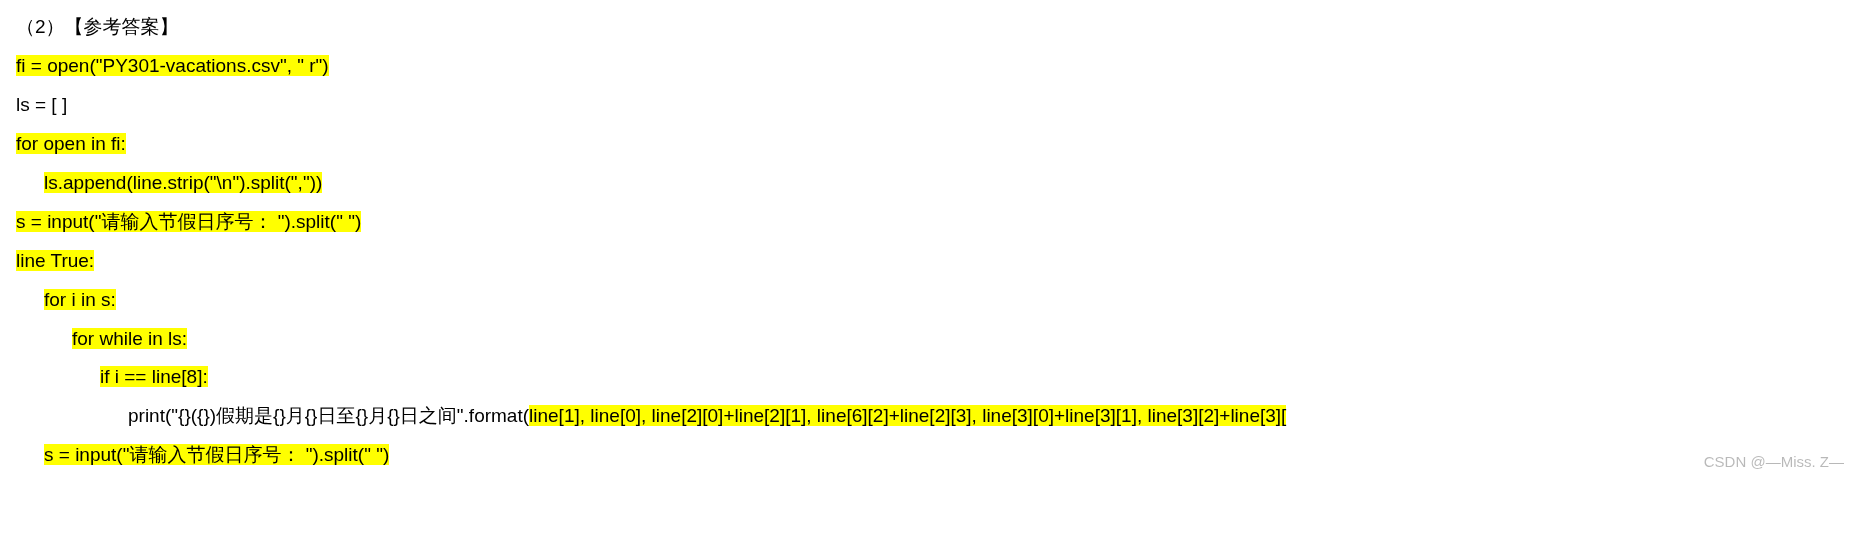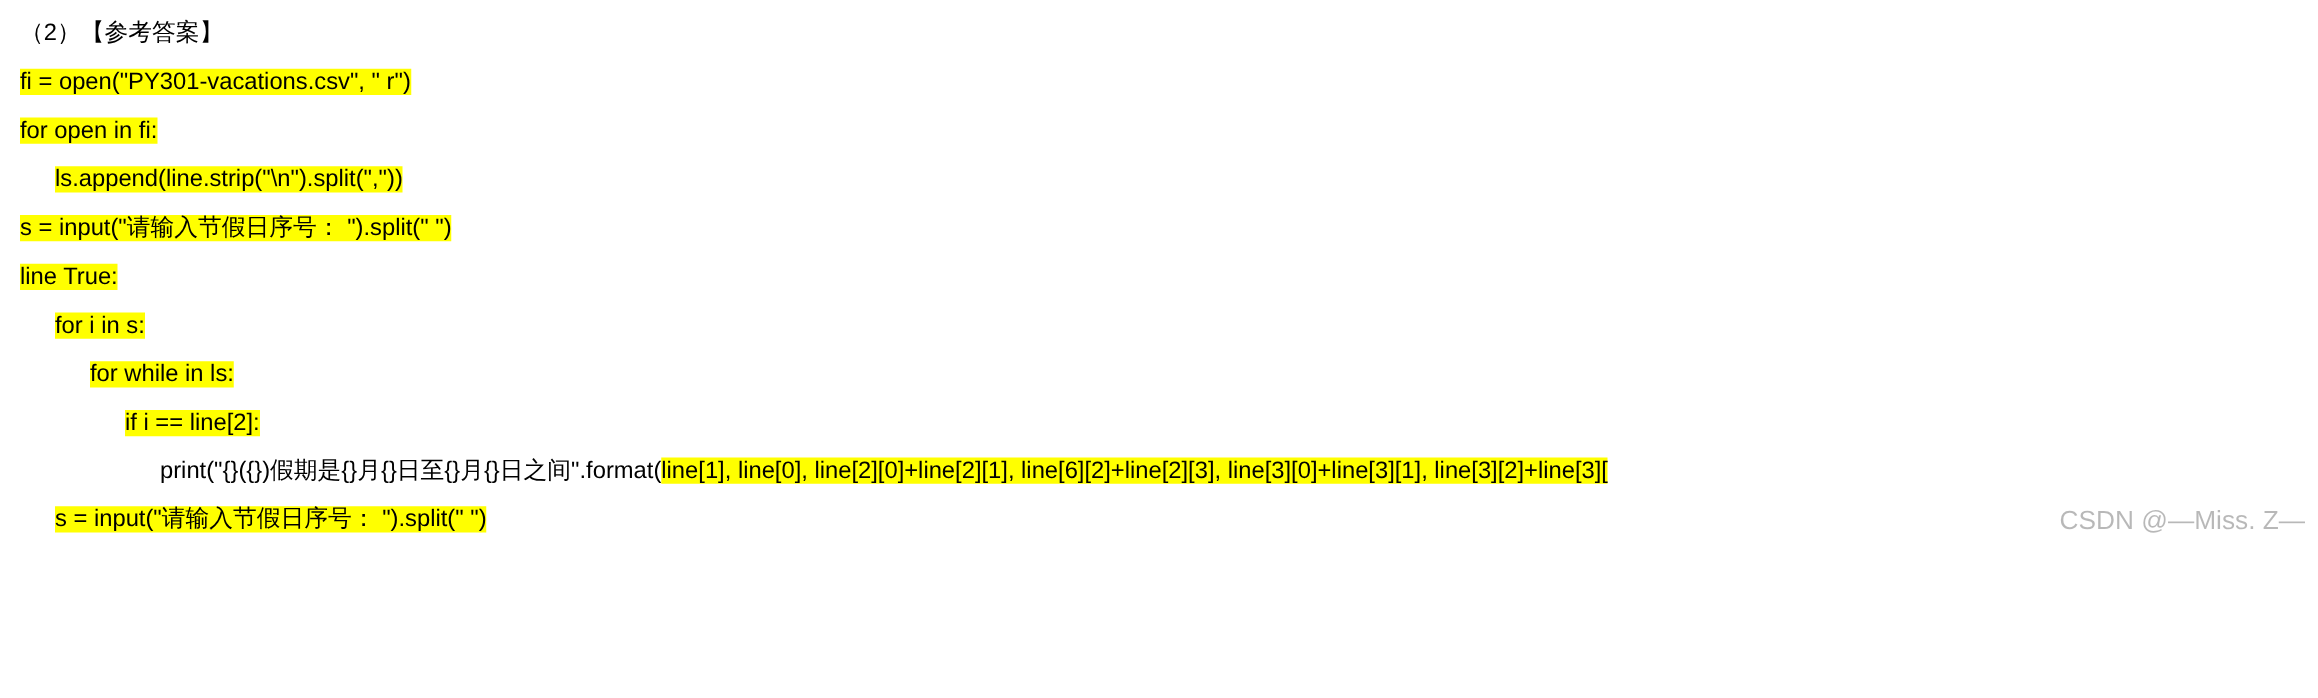--- a/index.html
+++ b/index.html
@@ -25,34 +25,35 @@
   }
   .indent-1 { padding-left: 28px; }
   .indent-2 { padding-left: 56px; }
   .indent-3 { padding-left: 84px; }
   .indent-4 { padding-left: 112px; }
   .watermark {
     position: absolute;
     right: 10px;
     bottom: 6px;
     color: rgba(0,0,0,0.28);
-    font-size: 21px;
+    font-size: 15px;
     font-family: Arial, sans-serif;
   }
 </style>
 </head>
 <body>
 
 <div class="code-block">
   <span class="line">（2）【参考答案】</span>
   <span class="line"><span class="hl">fi = open("PY301-vacations.csv", " r")</span></span>
+  <span class="line"><span>ls = [ ]</span></span>
   <span class="line"><span class="hl">for open in fi:</span></span>
   <span class="line indent-1"><span class="hl">ls.append(line.strip("\n").split(","))</span></span>
   <span class="line"><span class="hl">s = input("请输入节假日序号： ").split(" ")</span></span>
   <span class="line"><span class="hl">line True:</span></span>
   <span class="line indent-1"><span class="hl">for i in s:</span></span>
   <span class="line indent-2"><span class="hl">for while in ls:</span></span>
-  <span class="line indent-3"><span class="hl">if i == line[2]:</span></span>
+  <span class="line indent-3"><span class="hl">if i == line[8]:</span></span>
   <span class="line indent-4"><span>print("{}({})假期是{}月{}日至{}月{}日之间".format(</span><span class="hl">line[1], line[0], line[2][0]+line[2][1], line[6][2]+line[2][3], line[3][0]+line[3][1], line[3][2]+line[3][</span></span>
   <span class="line indent-1"><span class="hl">s = input("请输入节假日序号： ").split(" ")</span></span>
 </div>
 
 <div class="watermark">CSDN @—Miss. Z—</div>
 
 </body></html>

